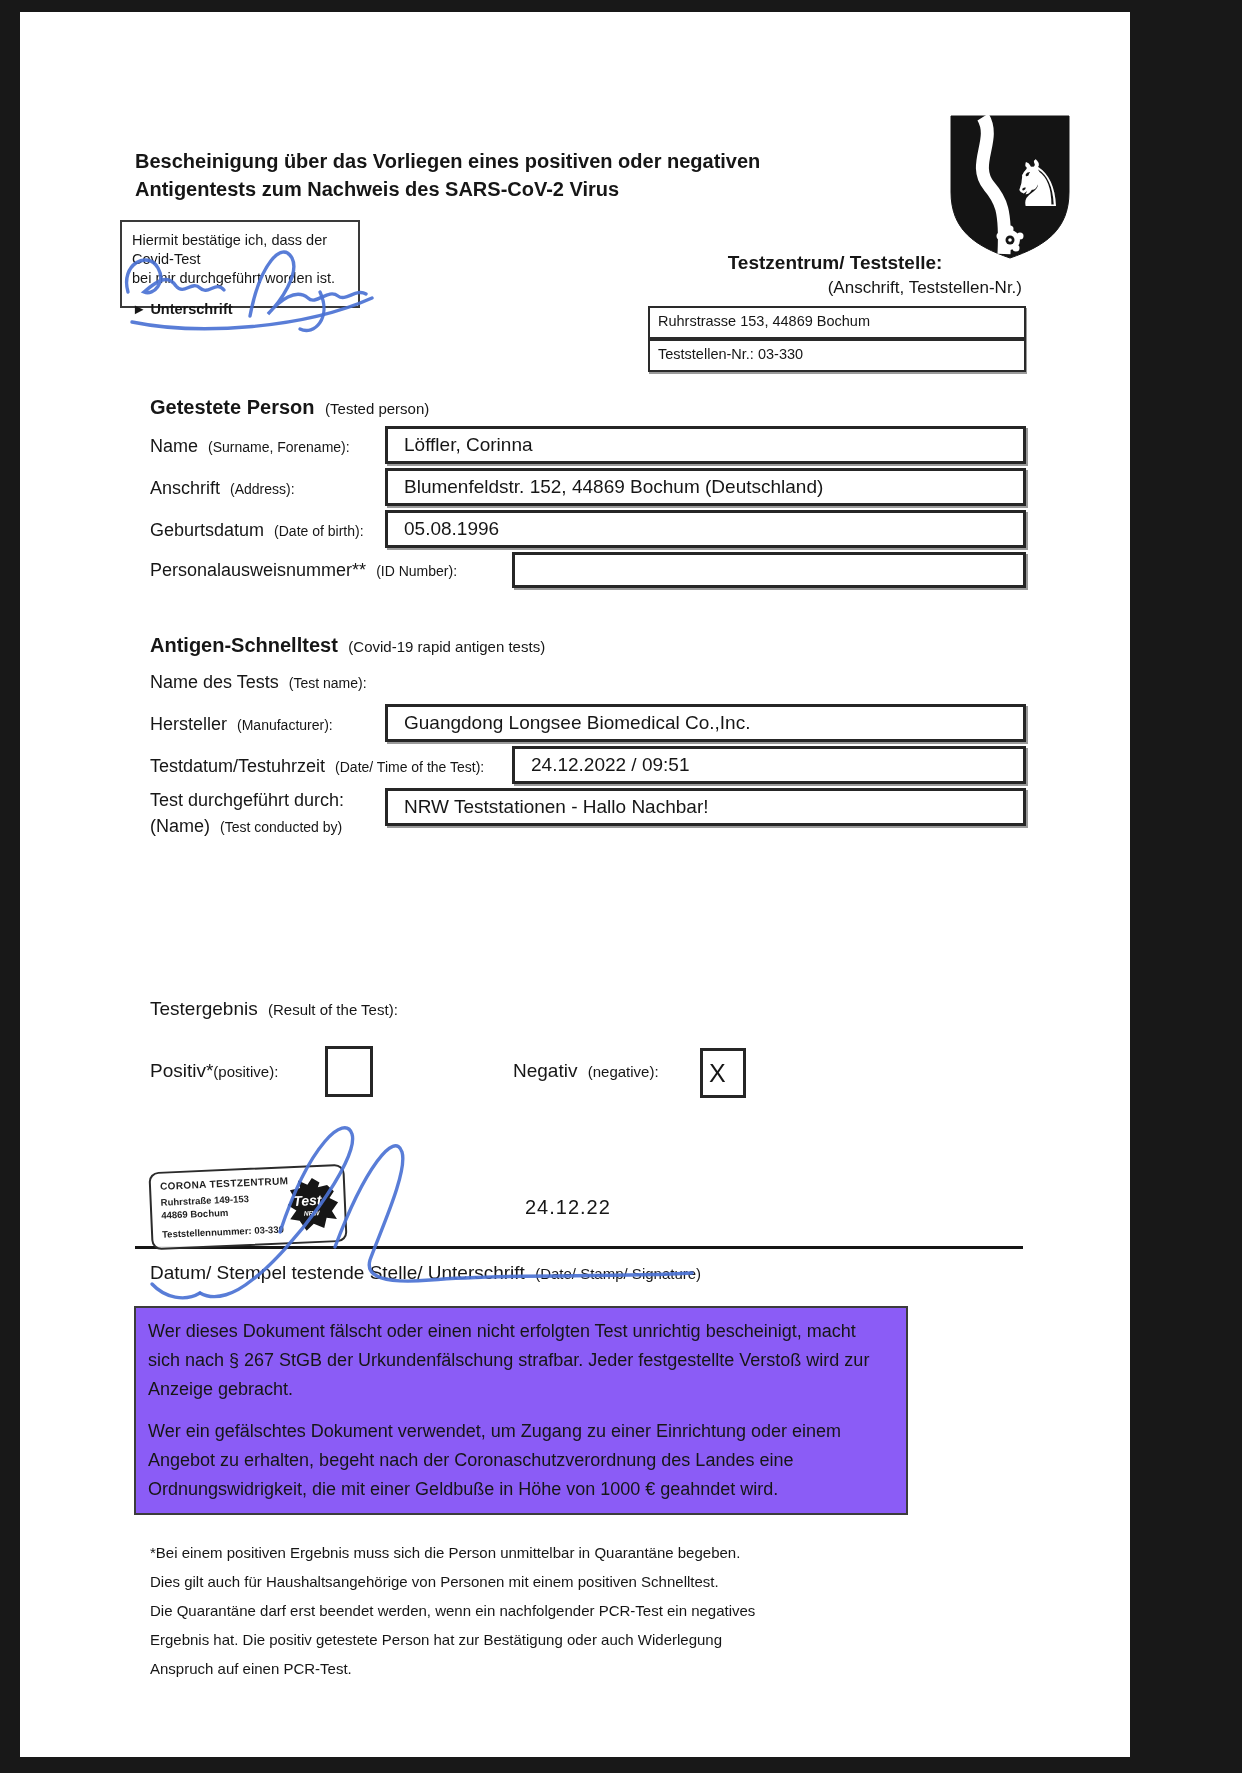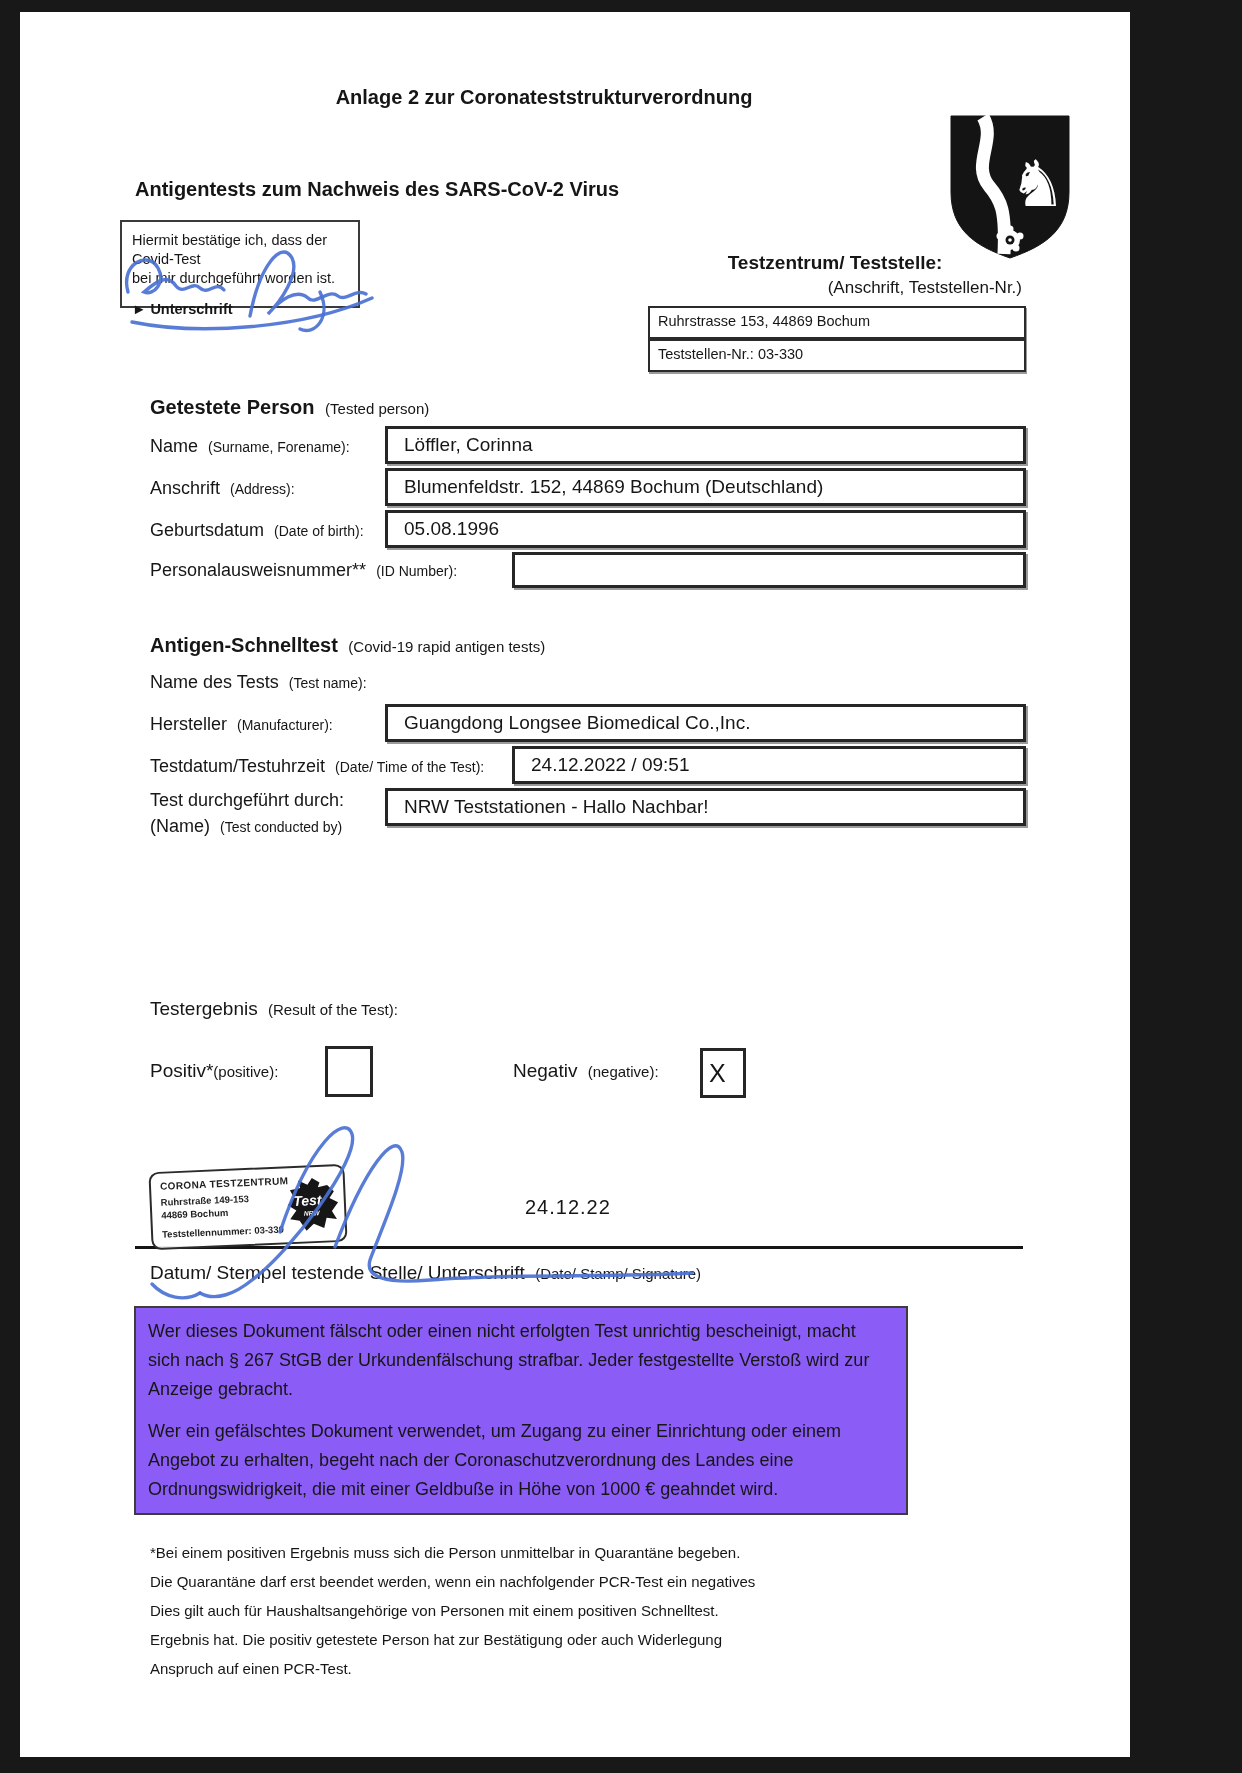--- a/index.html
+++ b/index.html
@@ -42,22 +42,22 @@
   .sig{z-index:3;pointer-events:none;}
   .sig path{fill:none;stroke:#4b72d4;stroke-width:3.4;stroke-linecap:round;opacity:.92;}
   .date{left:505px;top:1184px;font-size:20px;letter-spacing:1px;}
 </style>
 </head>
 <body>
 
 <div class="canvas">
   <div class="page">
 
-    <div class="abs title">Anlage 2 zur Coronateststrukturverordnung</div>
-
+
+    <div class="abs head" style="top:138px;">Bescheinigung über das Vorliegen eines positiven oder negativen</div>
     <div class="abs head" style="top:166px;">Antigentests zum Nachweis des SARS-CoV-2 Virus</div>
 
     <svg class="abs" style="left:925px;top:100px;" width="130" height="150" viewBox="0 0 130 150">
       <path d="M6 4 H124 V80 C124 118 100 134 65 146 C30 134 6 118 6 80 Z" fill="#141414" stroke="#141414"></path>
       <path d="M38 5 C52 28 26 52 44 74 C56 88 61 98 59 142" stroke="#ffffff" stroke-width="13" fill="none"></path>
       <text x="64" y="94" font-size="64" fill="#ffffff" font-family="DejaVu Sans">♞</text>
       <circle cx="65" cy="128" r="10" fill="#ffffff"></circle>
       <circle cx="65" cy="117" r="3.5" fill="#ffffff"></circle>
         <circle cx="75" cy="124" r="3.5" fill="#ffffff"></circle>
       <circle cx="71" cy="136" r="3.5" fill="#ffffff"></circle>
@@ -212,20 +212,20 @@
       <div>sich nach § 267 StGB der Urkundenfälschung strafbar. Jeder festgestellte Verstoß wird zur</div>
       <div>Anzeige gebracht.</div>
       <div class="gap"></div>
       <div>Wer ein gefälschtes Dokument verwendet, um Zugang zu einer Einrichtung oder einem</div>
       <div>Angebot zu erhalten, begeht nach der Coronaschutzverordnung des Landes eine</div>
       <div>Ordnungswidrigkeit, die mit einer Geldbuße in Höhe von 1000 € geahndet wird.</div>
     </div>
 
     <div class="abs footnote">
       <div>*Bei einem positiven Ergebnis muss sich die Person unmittelbar in Quarantäne begeben.</div>
+      <div>Dies gilt auch für Haushaltsangehörige von Personen mit einem positiven Schnelltest.</div>
       <div>Die Quarantäne darf erst beendet werden, wenn ein nachfolgender PCR-Test ein negatives</div>
-      <div>Dies gilt auch für Haushaltsangehörige von Personen mit einem positiven Schnelltest.</div>
       <div>Ergebnis hat. Die positiv getestete Person hat zur Bestätigung oder auch Widerlegung</div>
       <div>Anspruch auf einen PCR-Test.</div>
     </div>
 
   </div>
 </div>
 
 </body></html>

